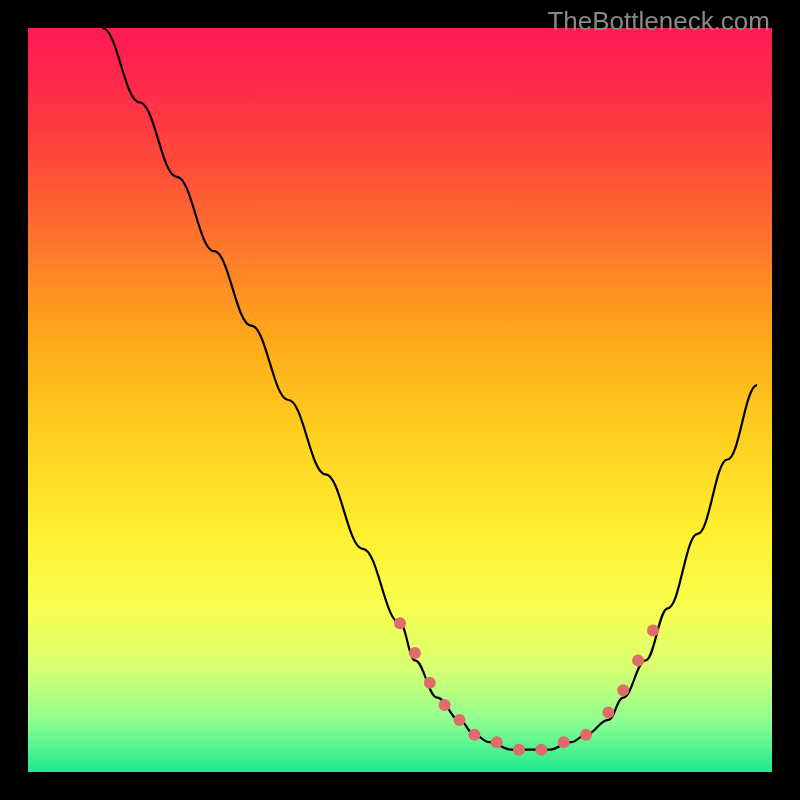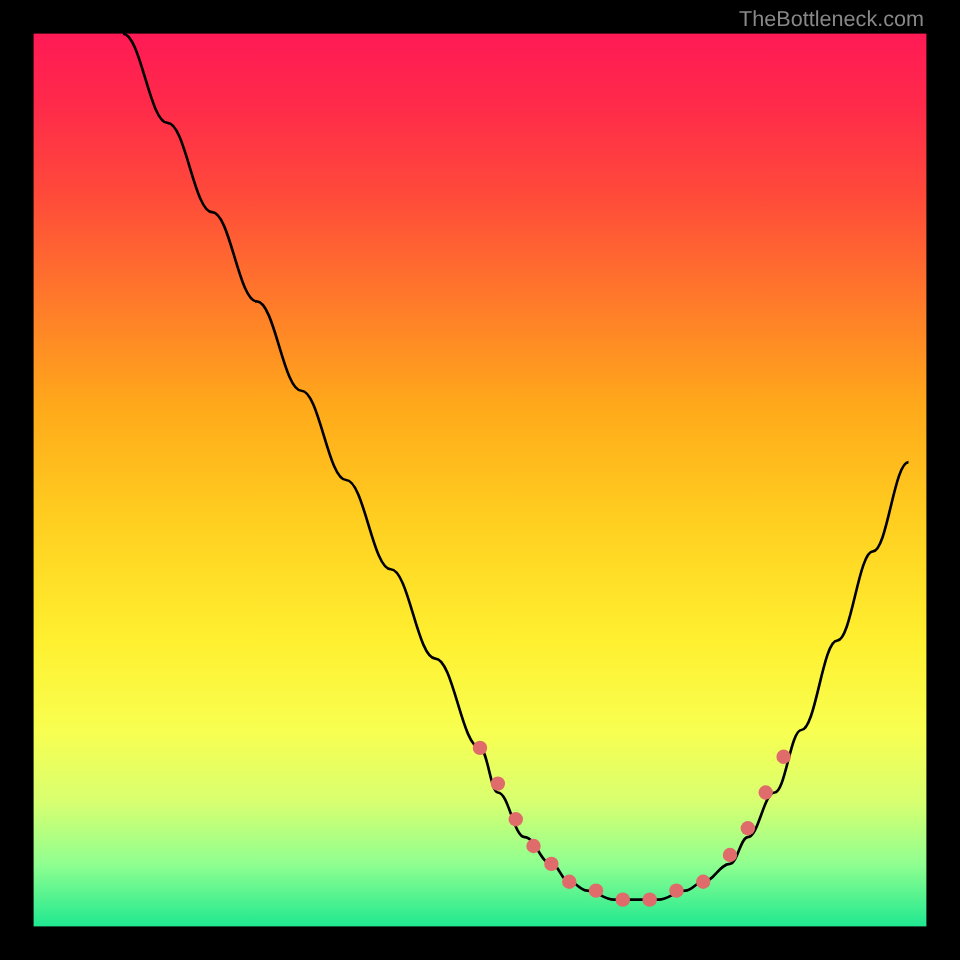--- a/index.html
+++ b/index.html
@@ -34,21 +34,21 @@
       #f8ff50 78%,
       #d8ff70 86%,
       #90ff90 93%,
       #20e890 100%);
   }
   .watermark {
     position: absolute;
     top: 6px;
     right: 30px;
     color: #888;
-    font-size: 18px;
+    font-size: 26px;
     font-weight: 500;
     z-index: 10;
   }
   svg.curve {
     position: absolute;
     left: 0;
     top: 0;
     width: 744px;
     height: 744px;
     overflow: visible;

